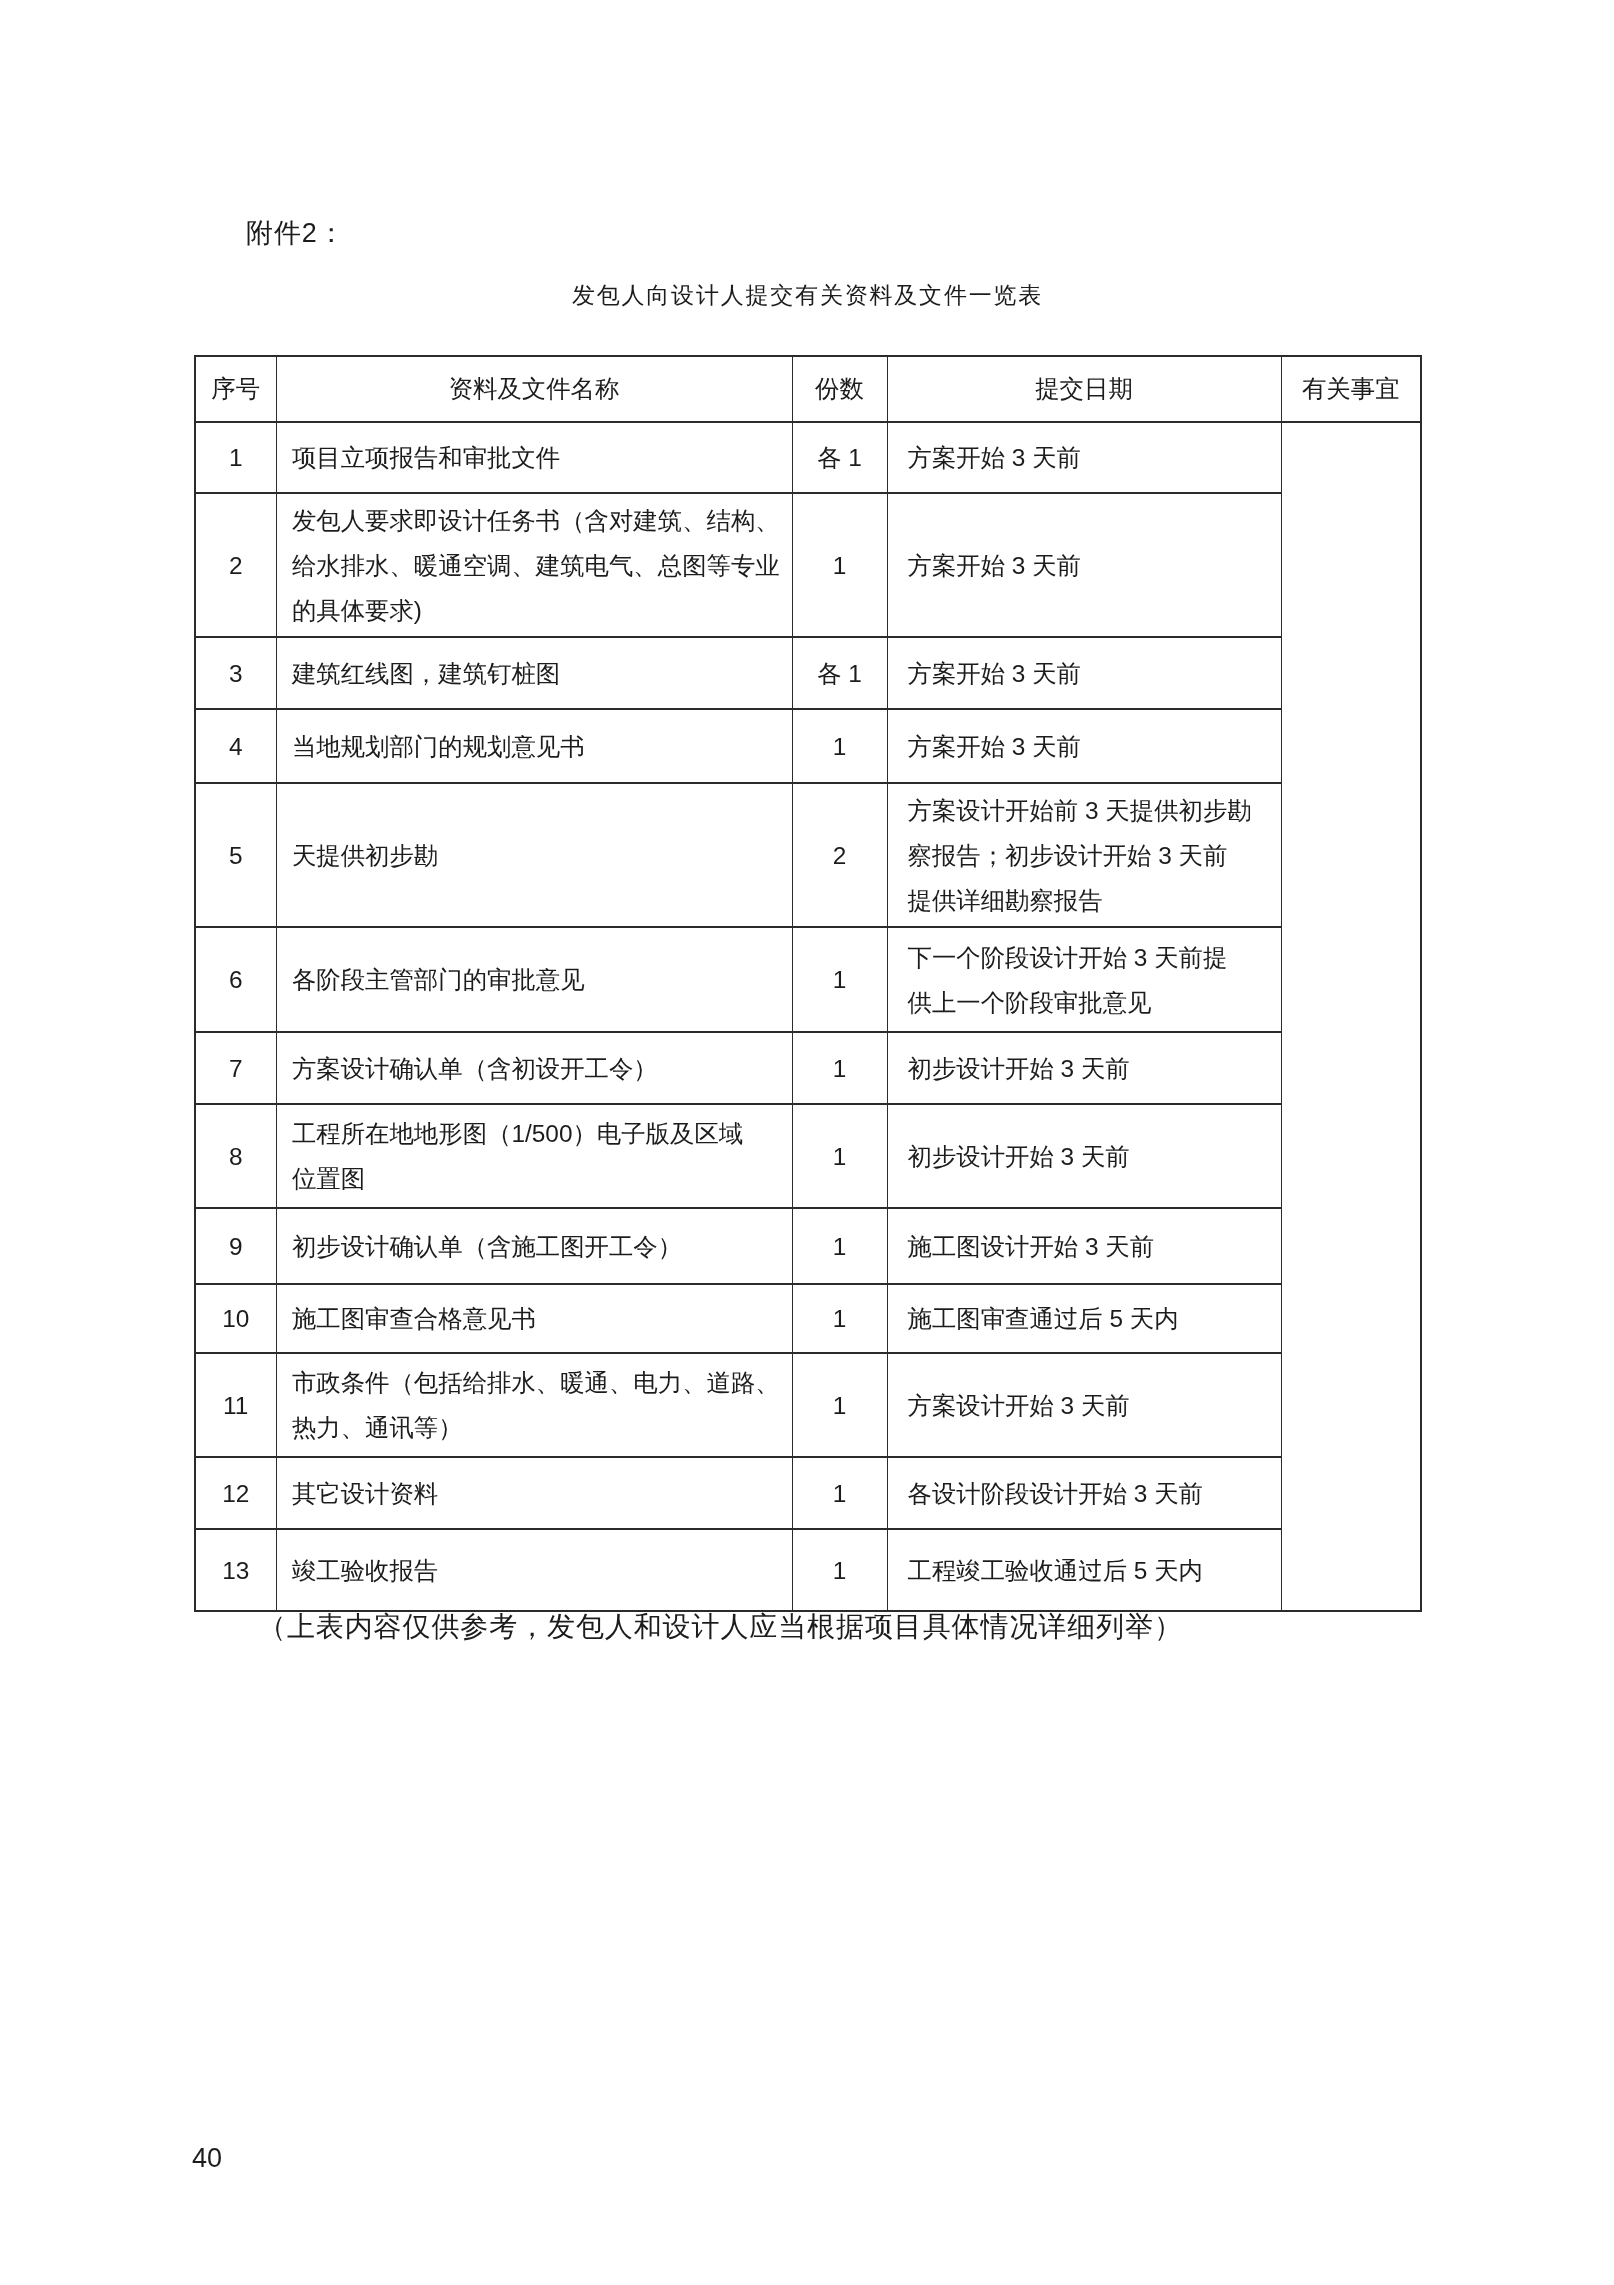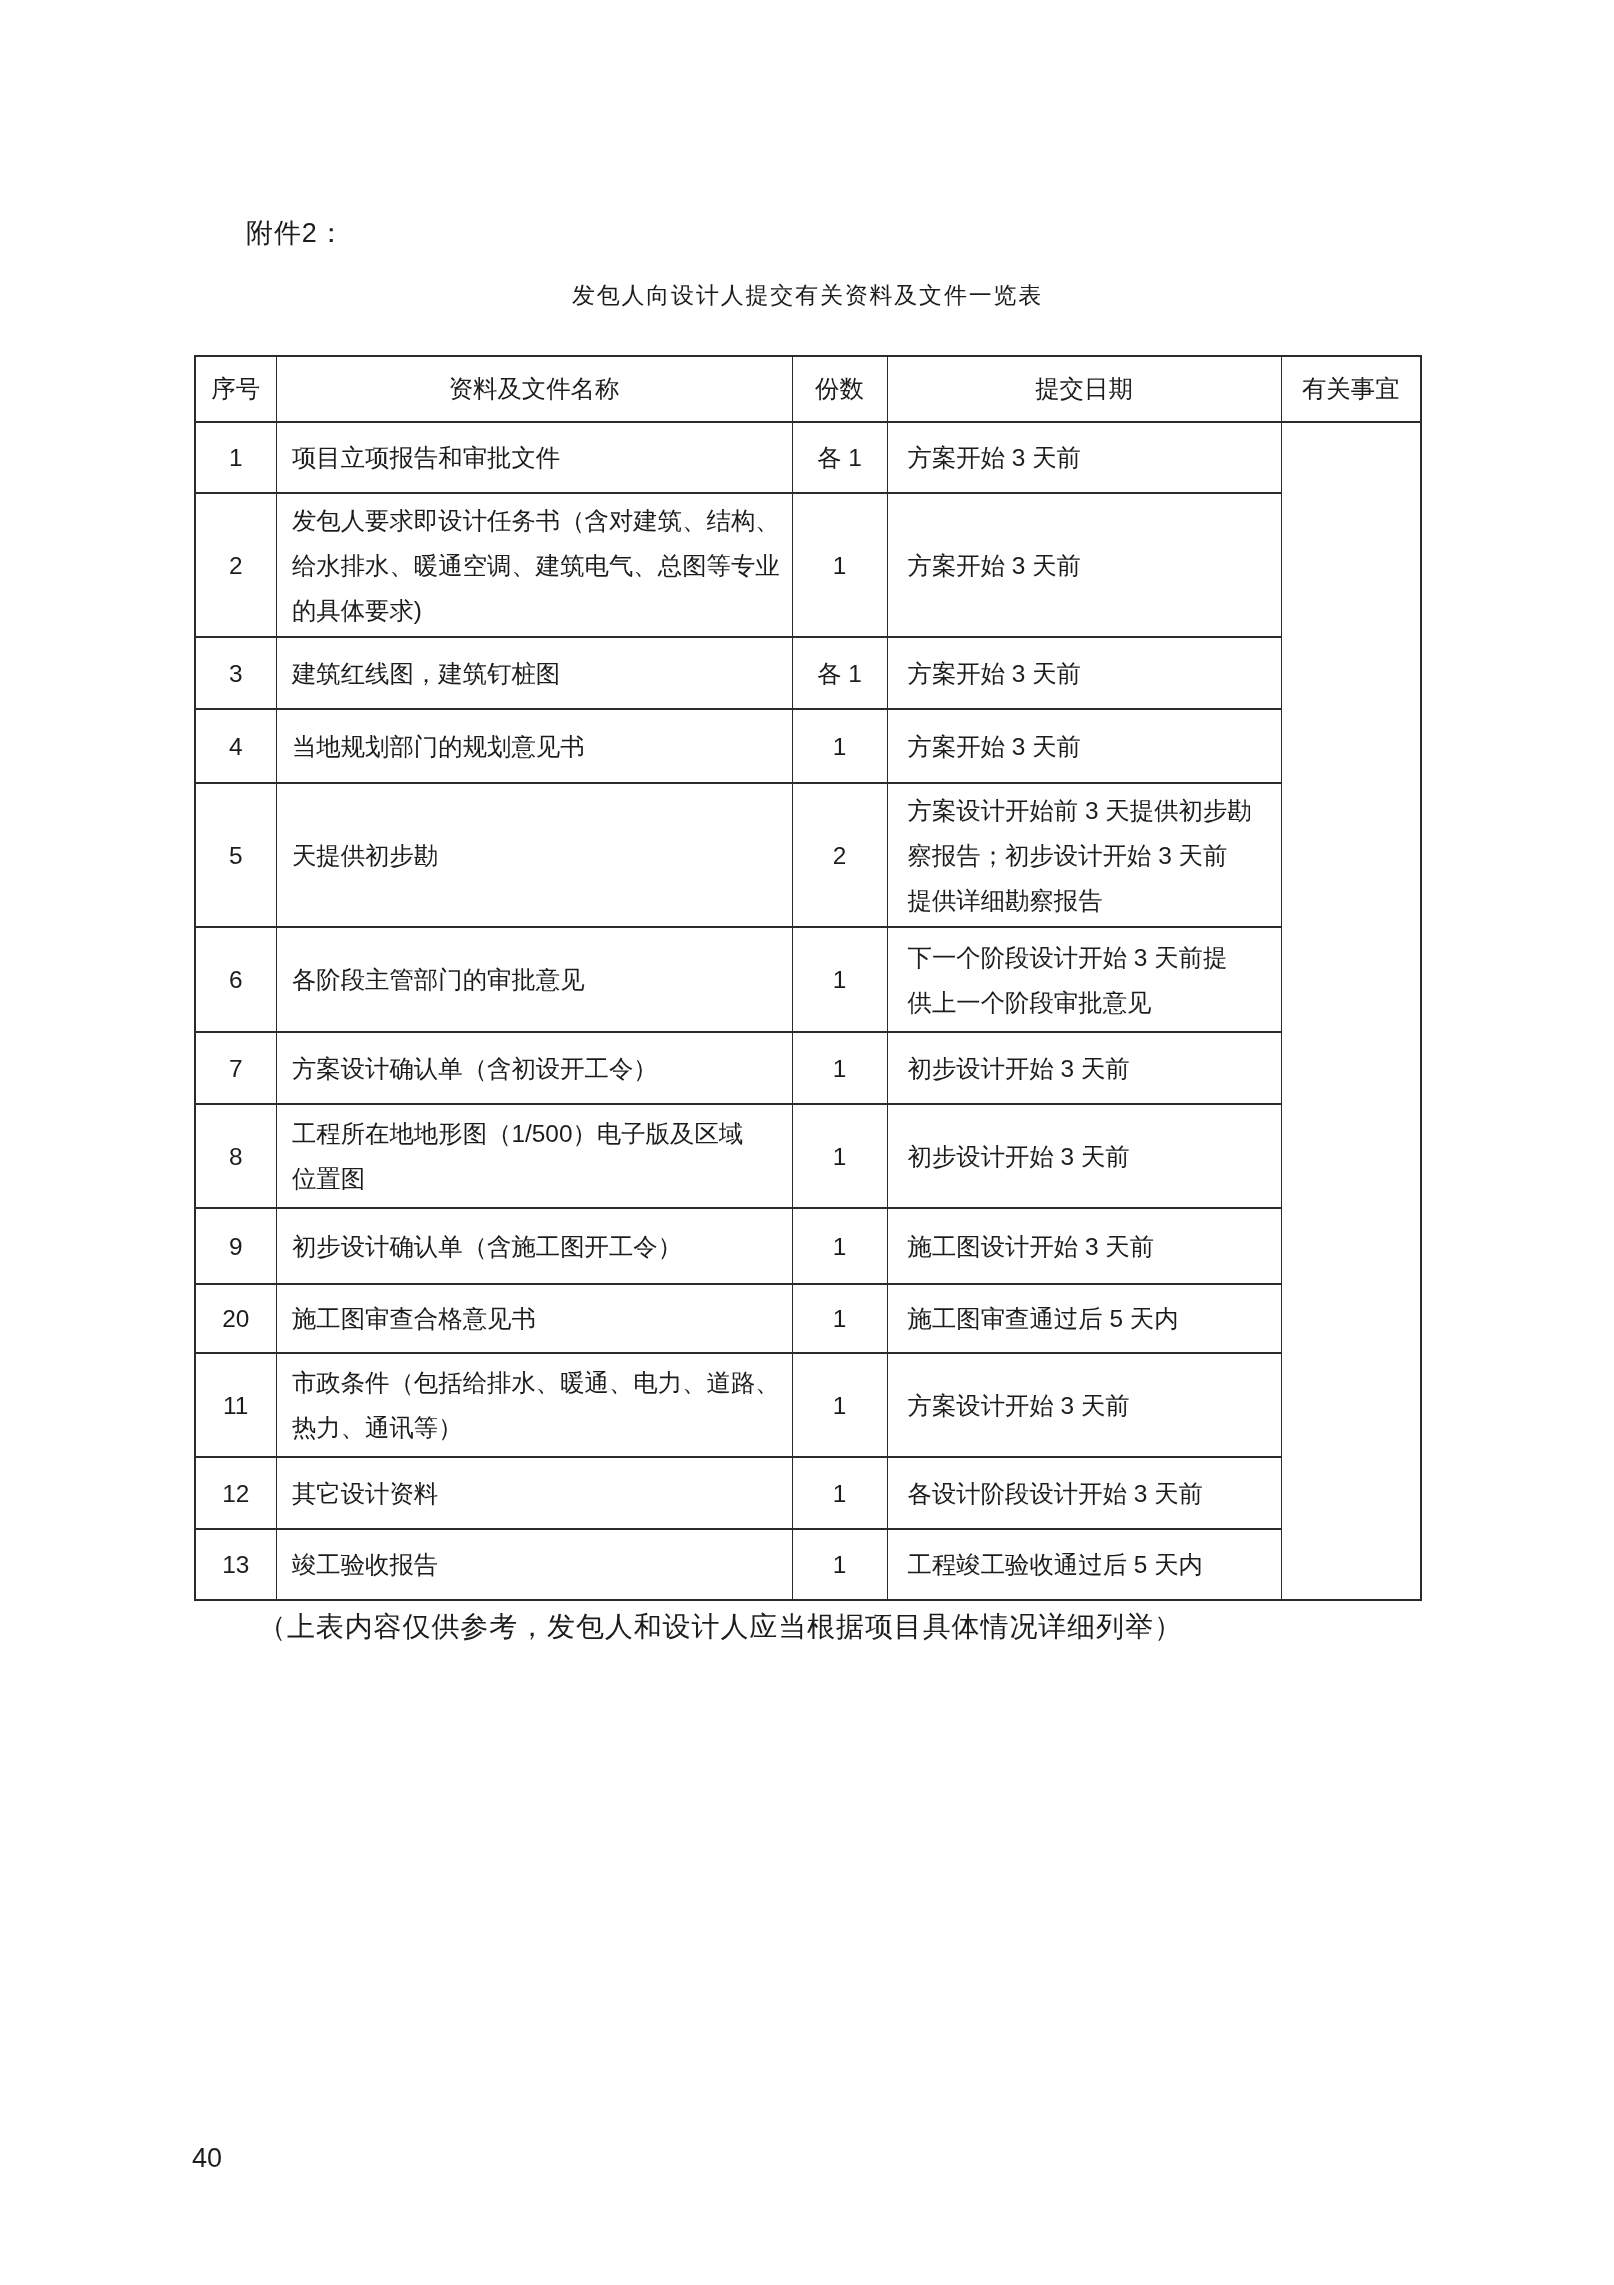--- a/index.html
+++ b/index.html
@@ -65,21 +65,21 @@
   .rh3  { height: 72px; }
   .rh4  { height: 74px; }
   .rh5  { height: 136px; }
   .rh6  { height: 105px; }
   .rh7  { height: 72px; }
   .rh8  { height: 104px; }
   .rh9  { height: 76px; }
   .rh10 { height: 69px; }
   .rh11 { height: 104px; }
   .rh12 { height: 72px; }
-  .rh13 { height: 71px; }
+  .rh13 { height: 82px; }
   .footnote {
     position: absolute;
     left: 258px;
     top: 1609px;
     font-size: 28px;
     line-height: 36px;
     letter-spacing: 0.9px;
   }
   .page-number {
     position: absolute;
@@ -171,21 +171,21 @@
         <td class="c-copies">1</td>
         <td class="c-date">初步设计开始 3 天前</td>
       </tr>
       <tr class="rh9">
         <td class="c-no">9</td>
         <td class="c-name">初步设计确认单（含施工图开工令）</td>
         <td class="c-copies">1</td>
         <td class="c-date">施工图设计开始 3 天前</td>
       </tr>
       <tr class="rh10">
-        <td class="c-no">20</td>
+        <td class="c-no">10</td>
         <td class="c-name">施工图审查合格意见书</td>
         <td class="c-copies">1</td>
         <td class="c-date">施工图审查通过后 5 天内</td>
       </tr>
       <tr class="rh11">
         <td class="c-no">11</td>
         <td class="c-name">市政条件（包括给排水、暖通、电力、道路、
 热力、通讯等）</td>
         <td class="c-copies">1</td>
         <td class="c-date">方案设计开始 3 天前</td>

